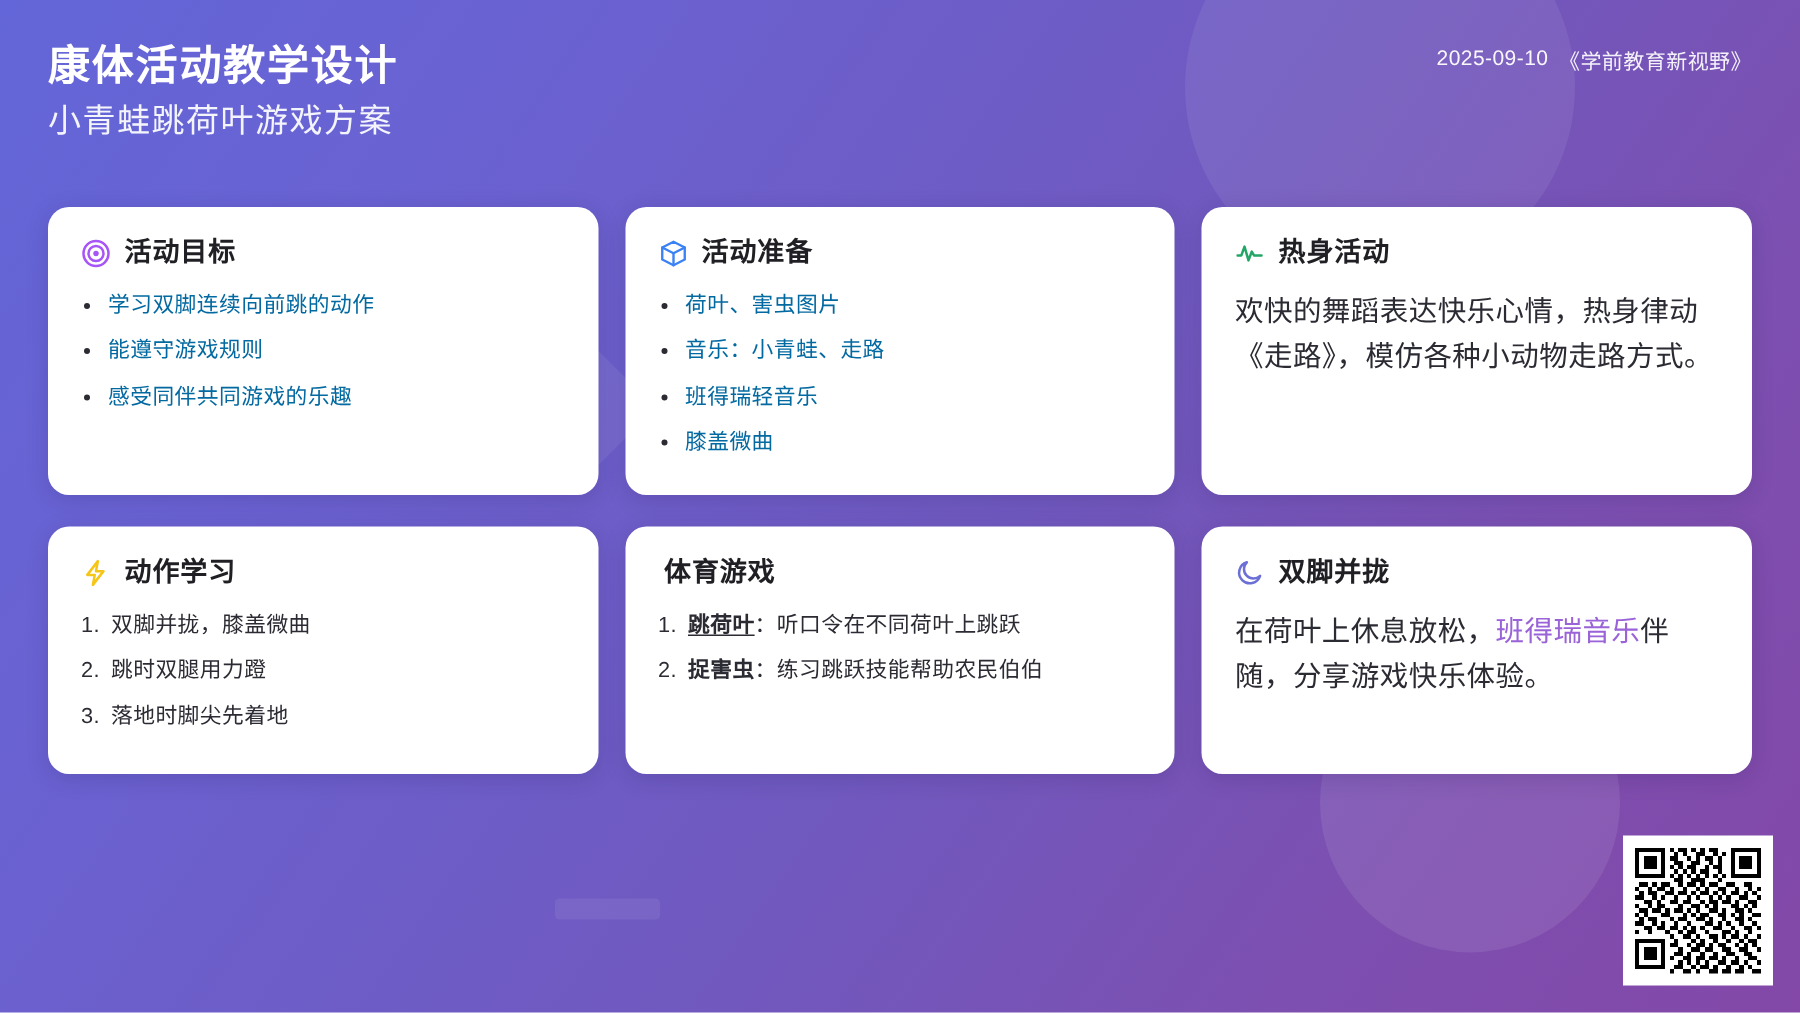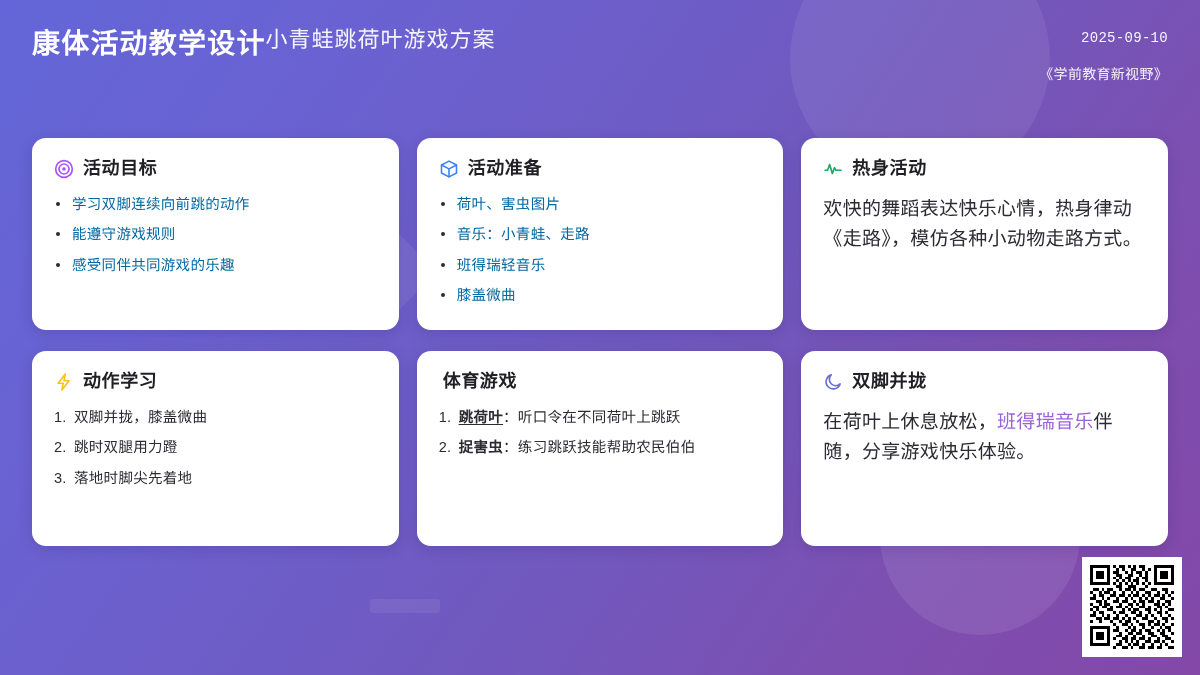--- a/index.html
+++ b/index.html
@@ -67,44 +67,42 @@
     left: 0; top: 0;
     width: 1200px;
     height: 120px;
     box-sizing: border-box;
     padding: 26px 32px 0 32px;
     display: flex;
     justify-content: space-between;
     align-items: flex-start;
     z-index: 3;
   }
-  .header-left { display: flex; flex-direction: row; }
+  .header-left { display: flex; flex-direction: column; }
   .title {
     color: #ffffff;
     font-size: 28px;
     font-weight: 700;
     letter-spacing: 1.2px;
     line-height: 1.25;
     margin: 0 0 6px 0;
   }
   .subtitle {
     color: rgba(255,255,255,0.93);
     font-size: 22px;
     font-weight: 400;
     letter-spacing: 1px;
     line-height: 1.3;
     margin: 0;
   }
   .header-right {
     text-align: right;
     display: flex;
-    flex-direction: column;
-    gap: 17px;
+    gap: 7px;
     padding-top: 4px;
-    font-family: Liberation Mono, monospace;
   }
   .meta-date {
     color: rgba(255,255,255,0.95);
     font-size: 14px;
     letter-spacing: 0.3px;
   }
   .meta-source {
     color: rgba(255,255,255,0.92);
     font-size: 14px;
     letter-spacing: 0.3px;
@@ -125,21 +123,21 @@
   }
 
   .card {
     background: #ffffff;
     border-radius: 14px;
     box-sizing: border-box;
     padding: 20px 22px 20px 22px;
     box-shadow: 0 3px 14px rgba(40,25,90,0.18);
   }
   .card.row1 { height: 192px; }
-  .card.row2 { height: 195px; }
+  .card.row2 { height: 165px; }
 
   .card-head {
     display: flex;
     align-items: center;
     gap: 9px;
     margin-bottom: 14px;
   }
   .card-head.no-icon { padding-left: 4px; }
   .card-icon {
     width: 20px;

